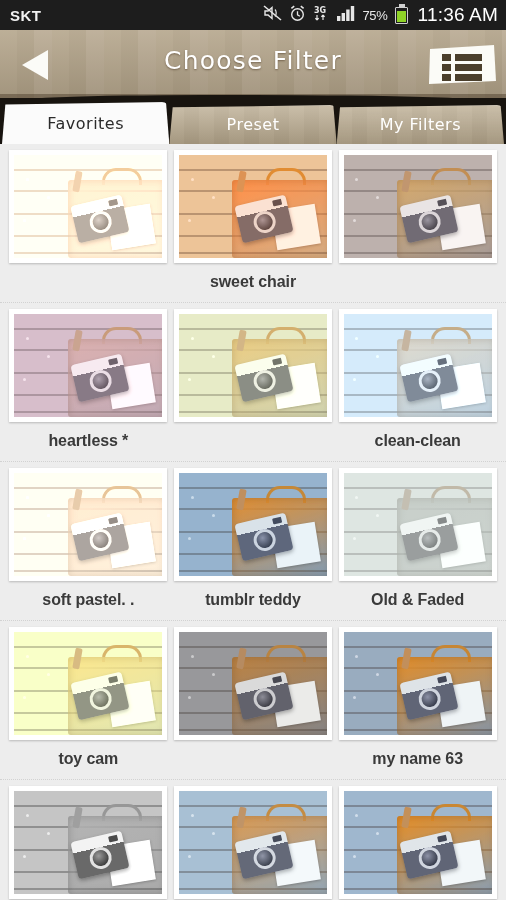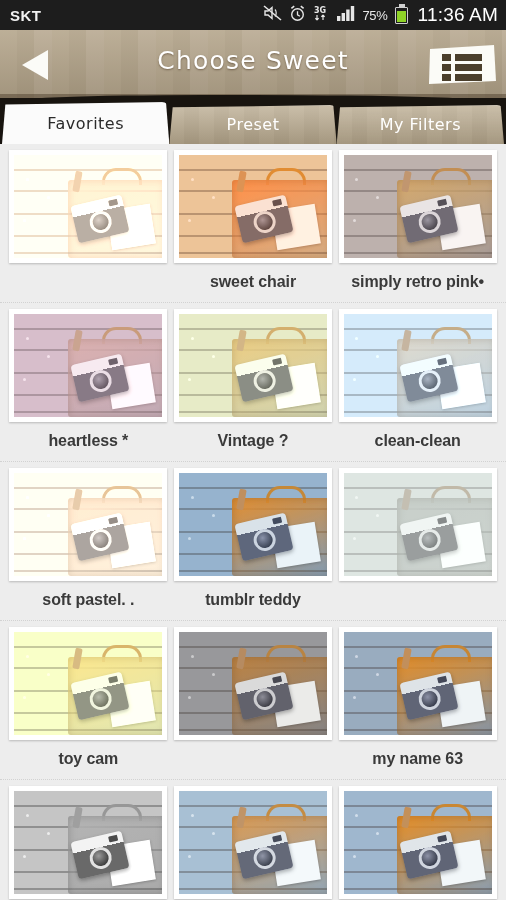--- a/index.html
+++ b/index.html
@@ -164,21 +164,21 @@
   </div>
 </div>
 
 <div class="header">
   <div class="back-btn">
     <svg width="44" height="38" viewBox="0 0 44 38">
       <path d="M34 4 L34 34 L8 19 Z" fill="#fbfbf7"></path>
     </svg>
   </div>
 
-  <div class="title">Choose Sweet</div>
+  <div class="title">Choose Filter</div>
 
   <div class="list-btn">
     <svg width="72" height="44" viewBox="0 0 72 44">
       <path d="M4 6 L68 2 L70 38 L3 41 Z" fill="#fbfbf7"></path>
       <rect x="16" y="11" width="9" height="7" fill="#4b3f2c"></rect>
       <rect x="29" y="11" width="27" height="7" fill="#4b3f2c"></rect>
       <rect x="16" y="21" width="9" height="7" fill="#4b3f2c"></rect>
       <rect x="29" y="21" width="27" height="7" fill="#4b3f2c"></rect>
       <rect x="16" y="31" width="9" height="7" fill="#4b3f2c"></rect>
       <rect x="29" y="31" width="27" height="7" fill="#4b3f2c"></rect>
@@ -270,21 +270,20 @@
             <div class="suitcase" style="background: linear-gradient(160deg, rgb(217, 162, 77), rgba(0, 0, 0, 0.14));"></div>
             <div class="strap"></div>
             <div class="paper"></div>
             <div class="camera">
               <div class="vf"></div>
               <div class="lens"></div>
             </div>
             <div class="tintlayer" style="background: rgba(210, 180, 180, 0.18);"></div>
           </div>
         </div>
-        <div class="label">simply retro pink•</div>
       </div>
     </div>
     <div class="row">
       <div class="cell">
         <div class="thumb">
           <div class="photo" style="background: rgb(198, 174, 188); filter: saturate(0.6) brightness(1.12);">
             <div class="planks">
               <div class="plank-line" style="top: 14%;"></div>
               <div class="plank-line" style="top: 34%;"></div>
               <div class="plank-line" style="top: 56%;"></div>
@@ -324,21 +323,20 @@
             <div class="suitcase" style="background: linear-gradient(160deg, rgb(224, 169, 72), rgba(0, 0, 0, 0.14));"></div>
             <div class="strap"></div>
             <div class="paper"></div>
             <div class="camera">
               <div class="vf"></div>
               <div class="lens"></div>
             </div>
             <div class="tintlayer" style="background: rgba(205, 215, 150, 0.3);"></div>
           </div>
         </div>
-        <div class="label">Vintage ?</div>
       </div>
       <div class="cell">
         <div class="thumb">
           <div class="photo" style="background: rgb(188, 211, 228); filter: saturate(0.65) brightness(1.15);">
             <div class="planks">
               <div class="plank-line" style="top: 14%;"></div>
               <div class="plank-line" style="top: 34%;"></div>
               <div class="plank-line" style="top: 56%;"></div>
               <div class="plank-line" style="top: 78%;"></div>
               <div class="plank-line" style="top: 94%;"></div>
@@ -430,20 +428,21 @@
             <div class="suitcase" style="background: linear-gradient(160deg, rgb(159, 174, 159), rgba(0, 0, 0, 0.14));"></div>
             <div class="strap"></div>
             <div class="paper"></div>
             <div class="camera">
               <div class="vf"></div>
               <div class="lens"></div>
             </div>
             <div class="tintlayer" style="background: rgba(185, 215, 200, 0.45);"></div>
           </div>
         </div>
+        <div class="label">Old &amp; Faded</div>
       </div>
     </div>
     <div class="row">
       <div class="cell">
         <div class="thumb">
           <div class="photo" style="background: rgb(227, 232, 180); filter: saturate(0.8) brightness(1.1);">
             <div class="planks">
               <div class="plank-line" style="top: 14%;"></div>
               <div class="plank-line" style="top: 34%;"></div>
               <div class="plank-line" style="top: 56%;"></div>

